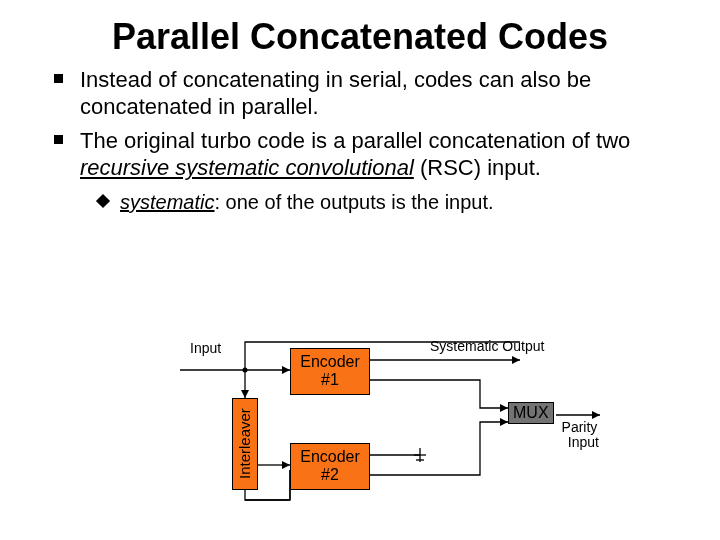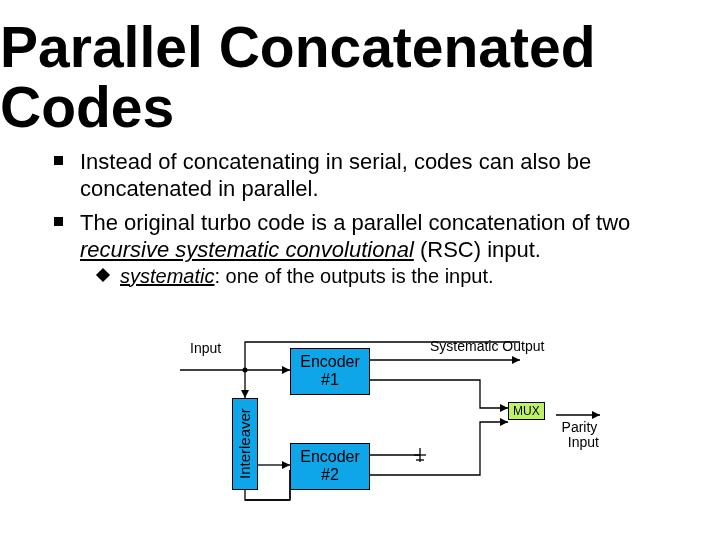--- a/index.html
+++ b/index.html
@@ -1,33 +1,33 @@
 <!DOCTYPE html>
 <html><head>
 <meta charset="utf-8">
 <style>
   * { margin: 0; padding: 0; box-sizing: border-box; }
   html, body { width: 720px; height: 540px; background: #fff; font-family: Arial, Helvetica, sans-serif; color: #000; }
   .slide { width: 720px; height: 540px; position: relative; padding: 0; }
-  .title { font-size: 57px; font-weight: bold; line-height: 1.05; padding-top: 18px; }
+  .title { font-size: 36px; font-weight: bold; text-align: center; line-height: 1.05; padding-top: 18px; }
   .body { padding: 10px 76px 0 80px; }
   .bullets { list-style: none; }
   .bullets > li { position: relative; font-size: 22px; line-height: 1.25; margin-bottom: 6px; padding-left: 0; }
   .bullets > li .sq { position: absolute; left: -26px; top: 8px; width: 9px; height: 9px; background: #000; }
-  .sub { list-style: none; margin-left: 40px; }
+  .sub { list-style: none; margin-top: 8px; margin-left: 40px; }
   .sub > li { position: relative; font-size: 20px; line-height: 1.25; }
   .sub > li .diamond { position: absolute; left: -22px; top: 6px; width: 10px; height: 10px; background: #000; transform: rotate(45deg); }
   em.ital { font-style: italic; text-decoration: underline; }
 
   
   .diagram { position: absolute; left: 0; top: 330px; width: 720px; height: 200px; }
   .d-abs { position: absolute; }
-  .box { border: 1px solid #000; text-align: center; font-size: 16px; line-height: 1.15; background: #0ea5e9; }
+  .box { border: 1px solid #000; text-align: center; font-size: 16px; line-height: 1.15; background: #f97316; }
   .lbl { font-size: 14px; }
-  .mux { border: 1px solid #000; font-size: 12px; padding: 1px 4px; background: #bef264; }
+  .mux { border: 1px solid #000; font-size: 16px; padding: 1px 4px; background: #737373; }
   svg.wire { position: absolute; left: 0; top: 0; width: 720px; height: 200px; }
   svg.wire line, svg.wire polyline { stroke: #000; stroke-width: 1.3; fill: none; }
   svg.wire polygon { fill: #000; }
 </style>
 </head>
 <body>
 
 <div class="slide">
   <div class="title">Parallel Concatenated Codes</div>
 

